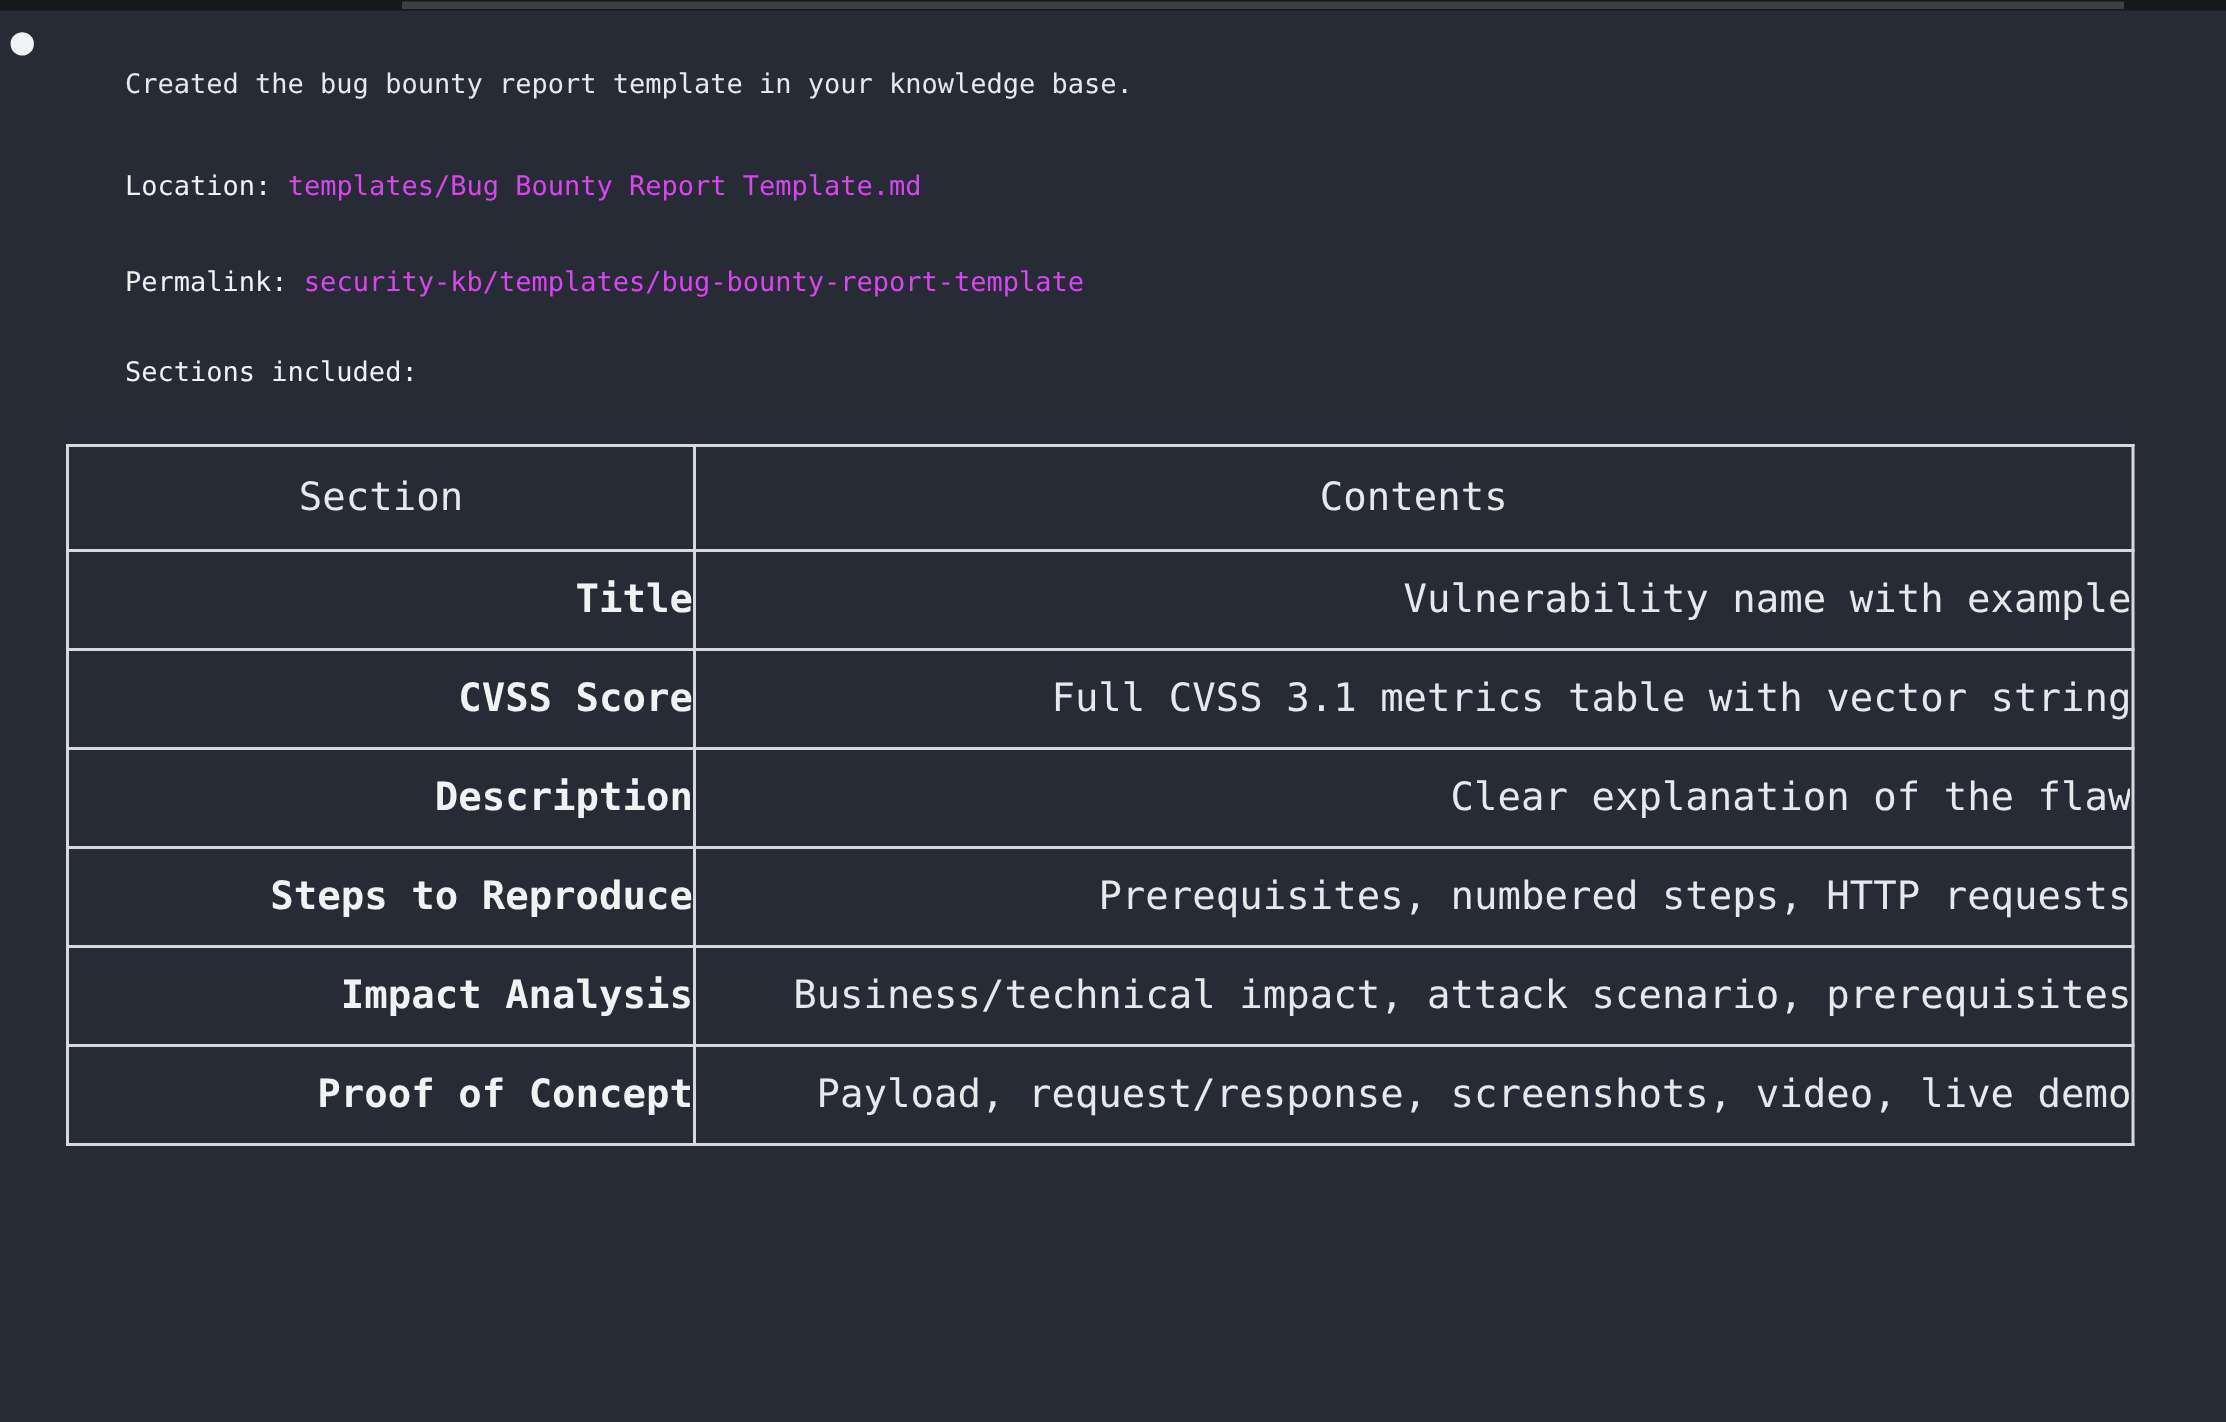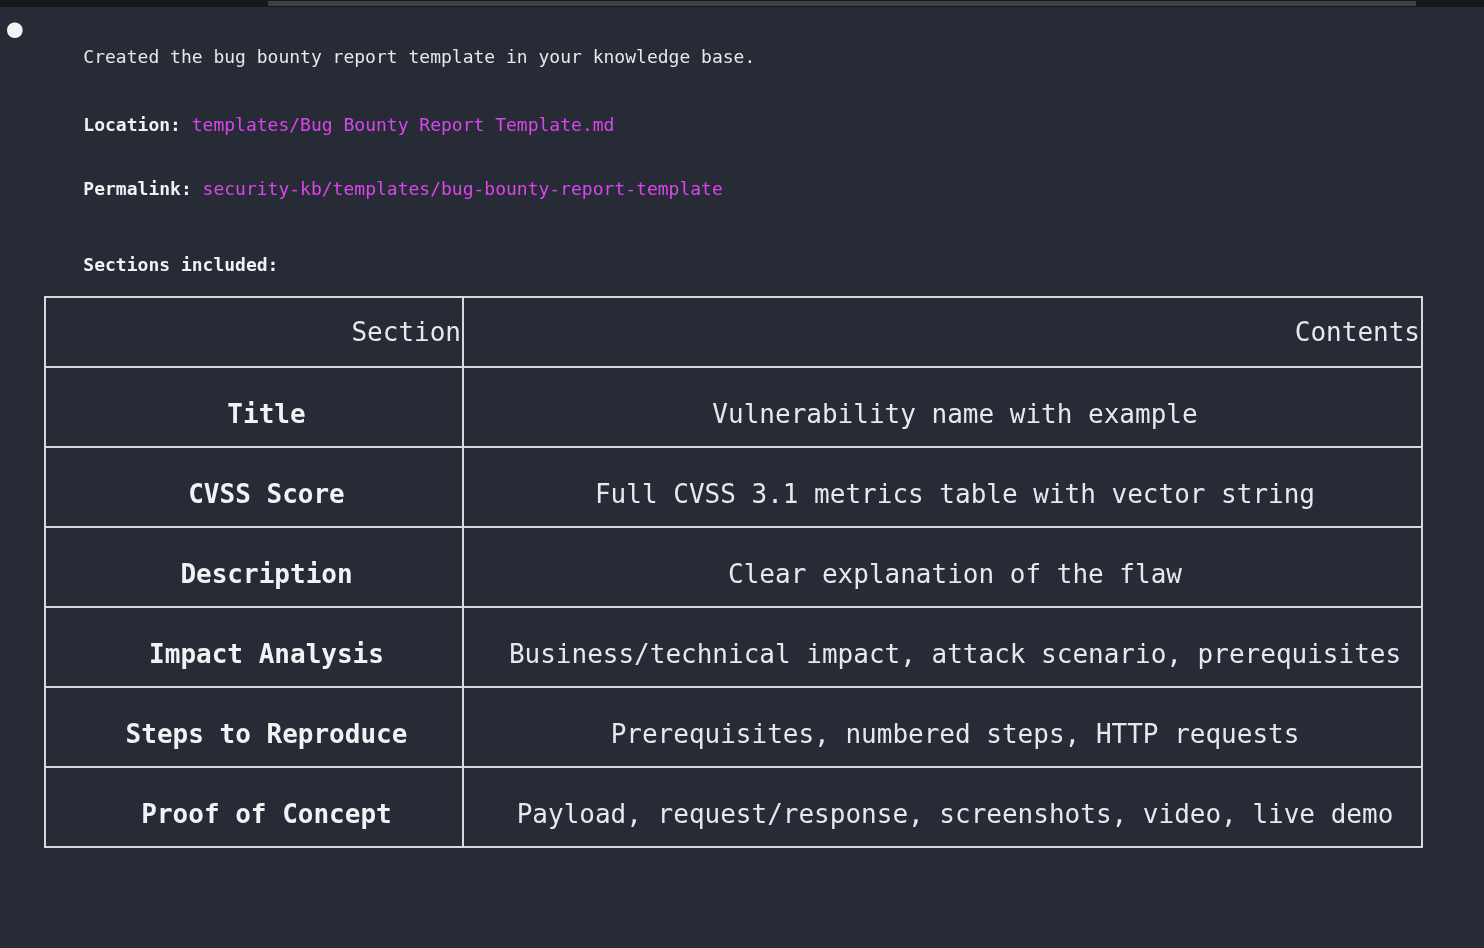--- a/index.html
+++ b/index.html
@@ -36,43 +36,43 @@
     line-height: 30px;
     color: #e6e8eb;
     white-space: pre;
   }
   .bullet {
     position: absolute;
     left: 7px; top: 13px;
     font-size: 26px;
     color: #f2f3f5;
   }
-  .label { font-weight: bold; color: #eff1f3; }
+  .label { font-weight: normal; color: #eff1f3; }
   .link  { color: #d946ef; }
   table {
     position: absolute;
     left: 44px; top: 296px;
     width: 1379px;
     border-collapse: collapse;
     table-layout: fixed;
   }
   th, td {
     border: 2px solid #d6d8db;
     font-size: 26px;
     color: #e6e8eb;
     overflow: hidden;
     white-space: pre;
   }
   th {
     height: 66px;
     font-weight: normal;
-    text-align: right;
+    text-align: center;
   }
   col.c1 { width: 418px; }
-  td { height: 64px; padding: 14px 0 0 25px; text-align: center; vertical-align: middle; border-radius: 23px; }
+  td { height: 64px; padding: 0 0 0 25px; text-align: right; vertical-align: middle; border-radius: 23px; }
   td.section-cell { font-weight: bold; color: #f0f2f4; }
 </style>
 </head>
 <body>
 
 <div class="screen">
 
   <div class="top-strip">
     <div class="top-strip-thumb"></div>
   </div>
@@ -84,21 +84,21 @@
   </div>
 
   <div class="line" style="top: 80px;">
     <span class="label">Location:</span><span> </span><span class="link">templates/Bug Bounty Report Template.md</span>
   </div>
 
   <div class="line" style="top: 144px;">
     <span class="label">Permalink:</span><span> </span><span class="link">security-kb/templates/bug-bounty-report-template</span>
   </div>
 
-  <div class="line" style="top: 220px;">
+  <div class="line" style="top: 204px;">
     <span class="label">Sections included:</span>
   </div>
 
   <table>
     <colgroup>
         <col class="c1">
         <col>
       </colgroup>
     <thead>
       <tr>
@@ -113,26 +113,26 @@
       </tr>
       <tr>
         <td class="section-cell">CVSS Score</td>
         <td>Full CVSS 3.1 metrics table with vector string</td>
       </tr>
       <tr>
         <td class="section-cell">Description</td>
         <td>Clear explanation of the flaw</td>
       </tr>
       <tr>
+        <td class="section-cell">Steps to Reproduce</td>
+        <td>Prerequisites, numbered steps, HTTP requests</td>
+      </tr>
+      <tr>
         <td class="section-cell">Impact Analysis</td>
         <td>Business/technical impact, attack scenario, prerequisites</td>
-      </tr>
-      <tr>
-        <td class="section-cell">Steps to Reproduce</td>
-        <td>Prerequisites, numbered steps, HTTP requests</td>
       </tr>
       <tr>
         <td class="section-cell">Proof of Concept</td>
         <td>Payload, request/response, screenshots, video, live demo</td>
       </tr>
     </tbody>
   </table>
 
 </div>
 

